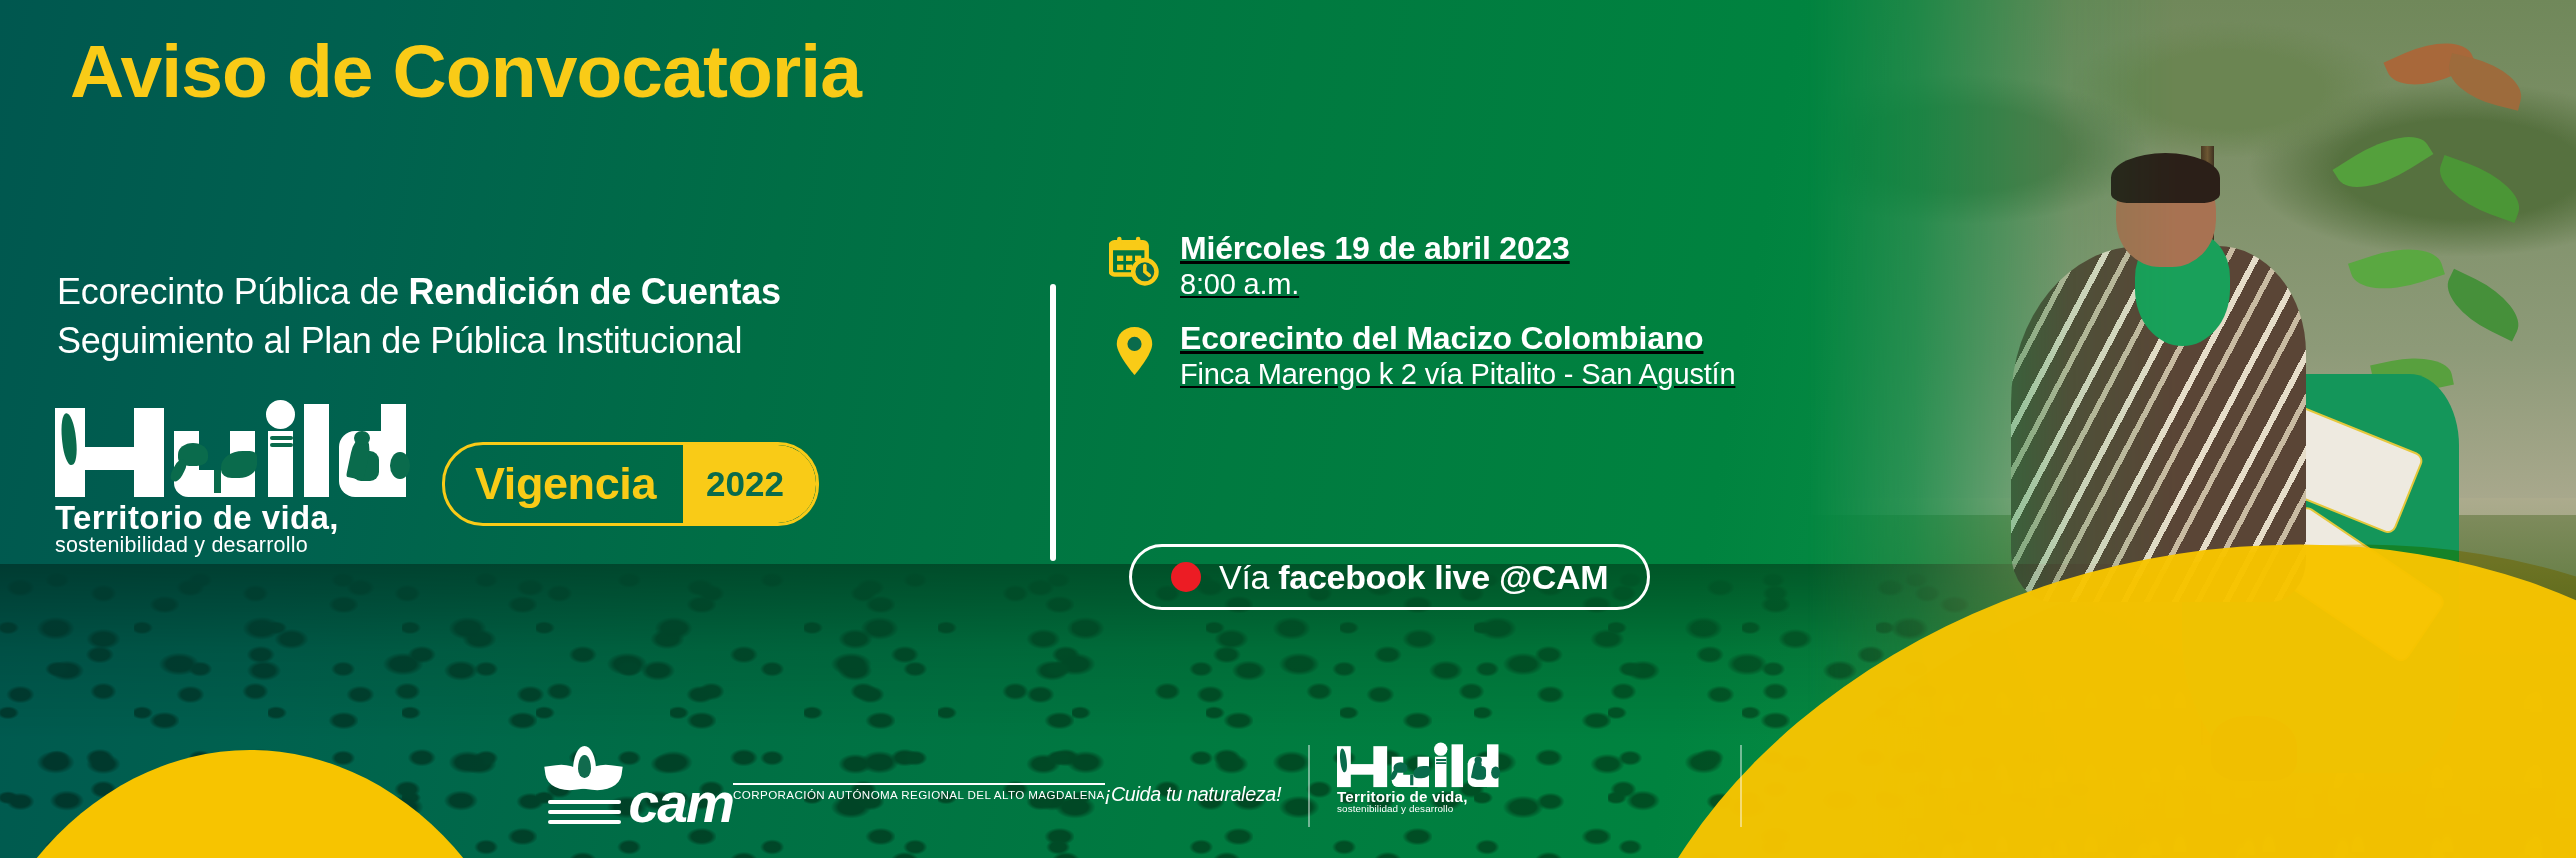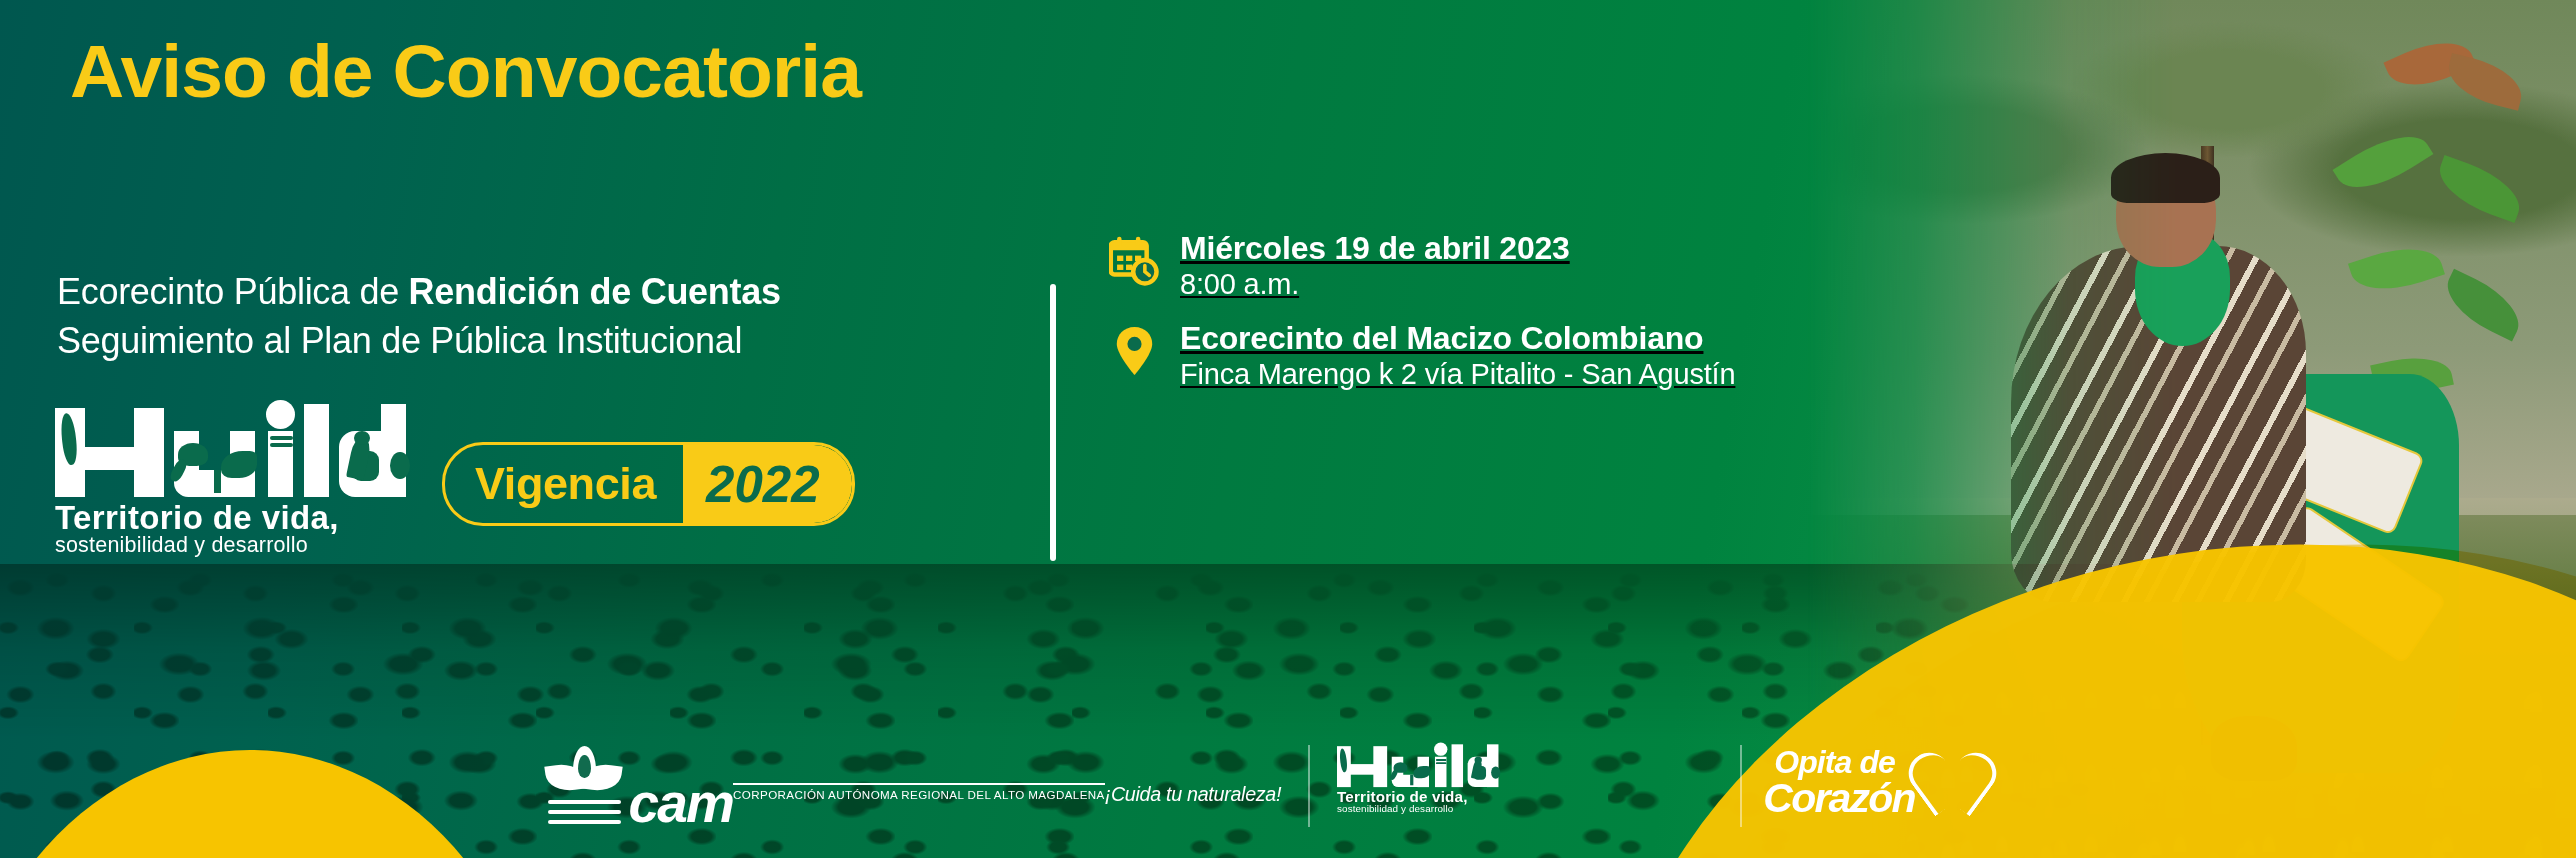--- a/index.html
+++ b/index.html
@@ -123,21 +123,21 @@
   .m-bean{left:335px;top:48px;width:19.7px;height:27px;border-radius:50%;}
   .huila-t1{color:#fff;font-size:33px;font-weight:bold;letter-spacing:0.4px;margin-top:3.6px;line-height:1;}
   .huila-t2{color:#fff;font-size:21.5px;letter-spacing:0.2px;line-height:1.1;}
 
   
   .vigencia{
     position:absolute;left:442px;top:442px;height:84px;display:flex;align-items:stretch;
     border:3.6px solid #f9cb17;border-radius:41px;overflow:hidden;
   }
   .vig-label{display:flex;align-items:center;padding:0 27px 0 30px;color:#f9cb17;font-size:45px;font-weight:bold;letter-spacing:-0.4px;}
-  .vig-year{display:flex;align-items:center;padding:0 32px 0 23px;background:#f9cb17;color:#0a6b4c;font-size:51px;font-weight:bold;border-radius:0 38px 38px 0;font-style:italic;}
+  .vig-year{display:flex;align-items:center;padding:0 32px 0 23px;background:#f9cb17;color:#0a6b4c;font-size:35px;font-weight:bold;border-radius:0 38px 38px 0;}
 
   
   .divider{position:absolute;left:1050px;top:284px;width:6.3px;height:277px;background:#fff;border-radius:3.6px;}
 
   
   .info{position:absolute;left:1107px;top:231px;width:894px;}
   .row{display:flex;align-items:flex-start;margin-bottom:19.7px;text-decoration:underline;}
   .row .ic{width:55px;flex:0 0 55px;margin-right:18px;display:flex;align-items:flex-start;justify-content:center;padding-top:3.6px;}
   .r-main{color:#fff;font-size:32px;font-weight:bold;line-height:1.12;letter-spacing:-0.2px;}
   .r-sub{color:#fff;font-size:29px;line-height:1.2;letter-spacing:-0.2px;}
@@ -295,20 +295,24 @@
         </svg>
       </div>
       <div>
         <div class="r-main">Ecorecinto del Macizo Colombiano</div>
         <div class="r-sub">Finca Marengo k 2 vía Pitalito - San Agustín</div>
       </div>
     </div>
 
   </div>
 
+  <div class="fbpill">
+    <div class="fbdot"></div>
+    <div class="fbtext"><span>Vía </span><b>facebook live @CAM</b></div>
+  </div>
 
   <div class="blogos">
 
     <div class="bl cam">
       <div class="cam-mark">
         <div class="cam-leafL"></div>
           <div class="cam-leafR"></div>
         <div class="cam-drop"></div>
           <div class="cam-dropin"></div>
         <div class="cam-w1"></div>
@@ -350,26 +354,16 @@
             <div class="hl-mot m-pers-h"></div>
             <div class="hl-mot m-bean"></div>
         </div>
         <div class="huila-t1">Territorio de vida,</div>
         <div class="huila-t2">sostenibilidad y desarrollo</div>
       </div>
     </div>
 
     <div class="sep"></div>
 
-    <div class="bl">
-      <div class="opita">
-        <div class="op-heart">
-          <div class="op-hl"></div>
-            <div class="op-hr"></div>
-        </div>
-        <div class="op-1">Opita de</div>
-        <div class="op-2">Corazón</div>
-      </div>
-    </div>
   </div>
 
 </div>
 
 
 </body></html>

